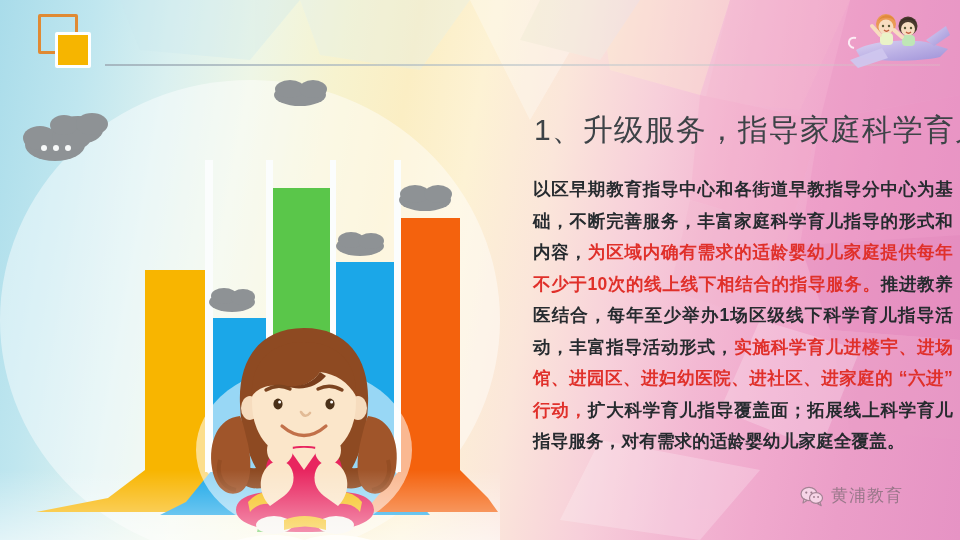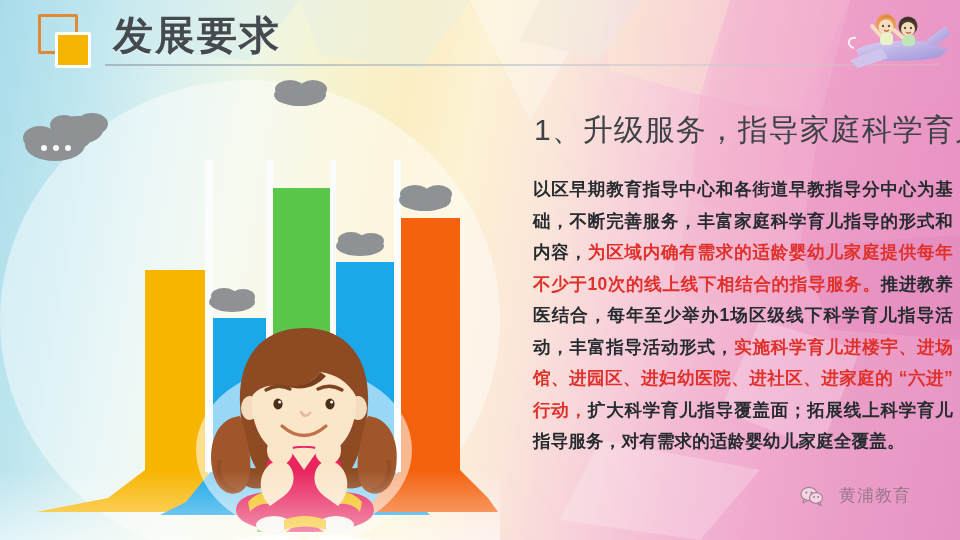--- a/index.html
+++ b/index.html
@@ -63,21 +63,21 @@
   }
   .rt-body{
     position:absolute;left:533px;top:174px;width:420px;
     font-size:17.5px;font-weight:bold;color:#262b2f;
     line-height:31.5px;text-align:justify;
     letter-spacing:.2px;
   }
   .rt-body .hl{color:#e0302a;}
 
   
-  .wm{position:absolute;left:800px;top:484px;display:flex;align-items:flex-end;gap:15px;opacity:.55;}
+  .wm{position:absolute;left:800px;top:484px;display:flex;align-items:flex-end;gap:7px;opacity:.55;}
   .wm-txt{font-size:17px;color:#5a5a5a;letter-spacing:1px;}
 </style>
 </head>
 <body>
 
 <div id="slide">
 
   <svg class="facets" viewBox="0 0 960 540" preserveAspectRatio="none">
     <g opacity="0.30">
       <polygon points="470,0 600,0 530,120" fill="#ffffff"></polygon>
@@ -96,21 +96,20 @@
     <g opacity="0.22">
       <polygon points="760,320 860,350 820,450 720,410" fill="#ffffff"></polygon>
       <polygon points="600,440 760,470 700,540 560,520" fill="#ffffff"></polygon>
     </g>
   </svg>
 
   <div class="hdr-icon-wrap">
     <div class="hdr-icon-outline"></div>
     <div class="hdr-icon-fill"></div>
   </div>
-  <div class="hdr-title">发展要求</div>
   <div class="hdr-rule"></div>
 
   <svg class="plane" viewBox="0 0 112 70">
     <defs>
       <linearGradient id="pg" x1="0" y1="0" x2="1" y2="1">
         <stop offset="0%" stop-color="#dcd3f2"></stop>
         <stop offset="55%" stop-color="#b9aee4"></stop>
         <stop offset="100%" stop-color="#9f92d8"></stop>
       </linearGradient>
     </defs>

